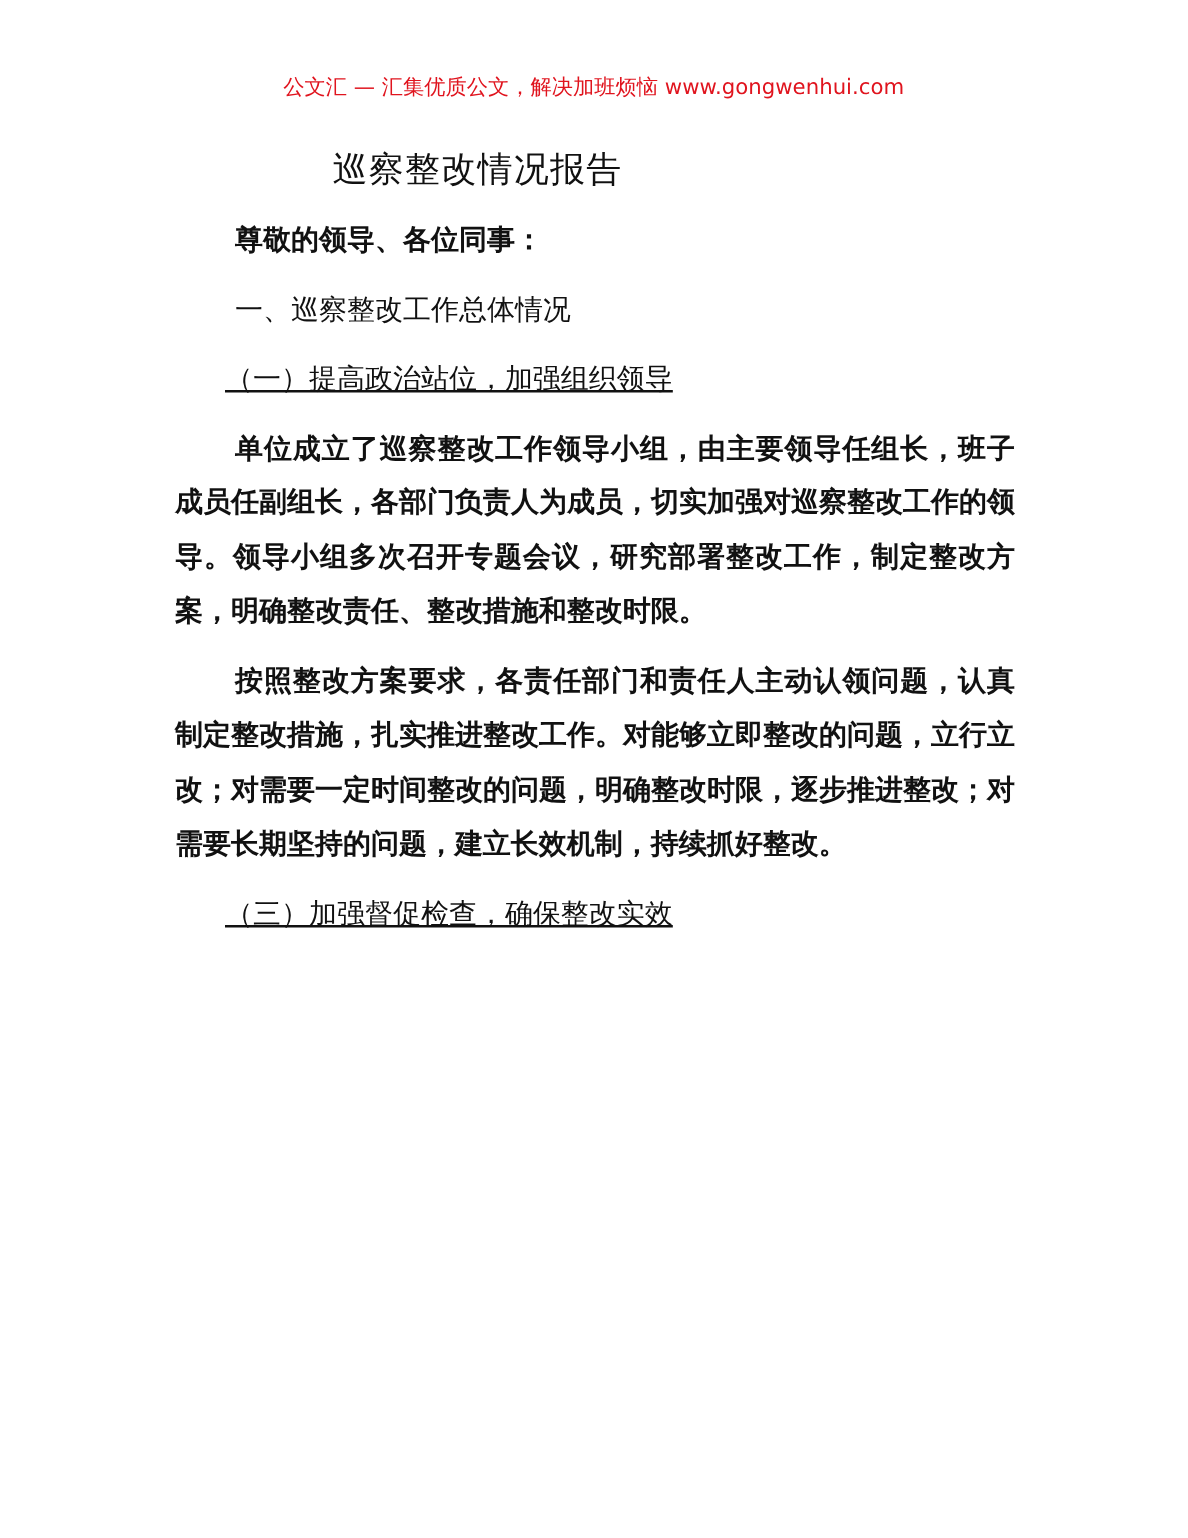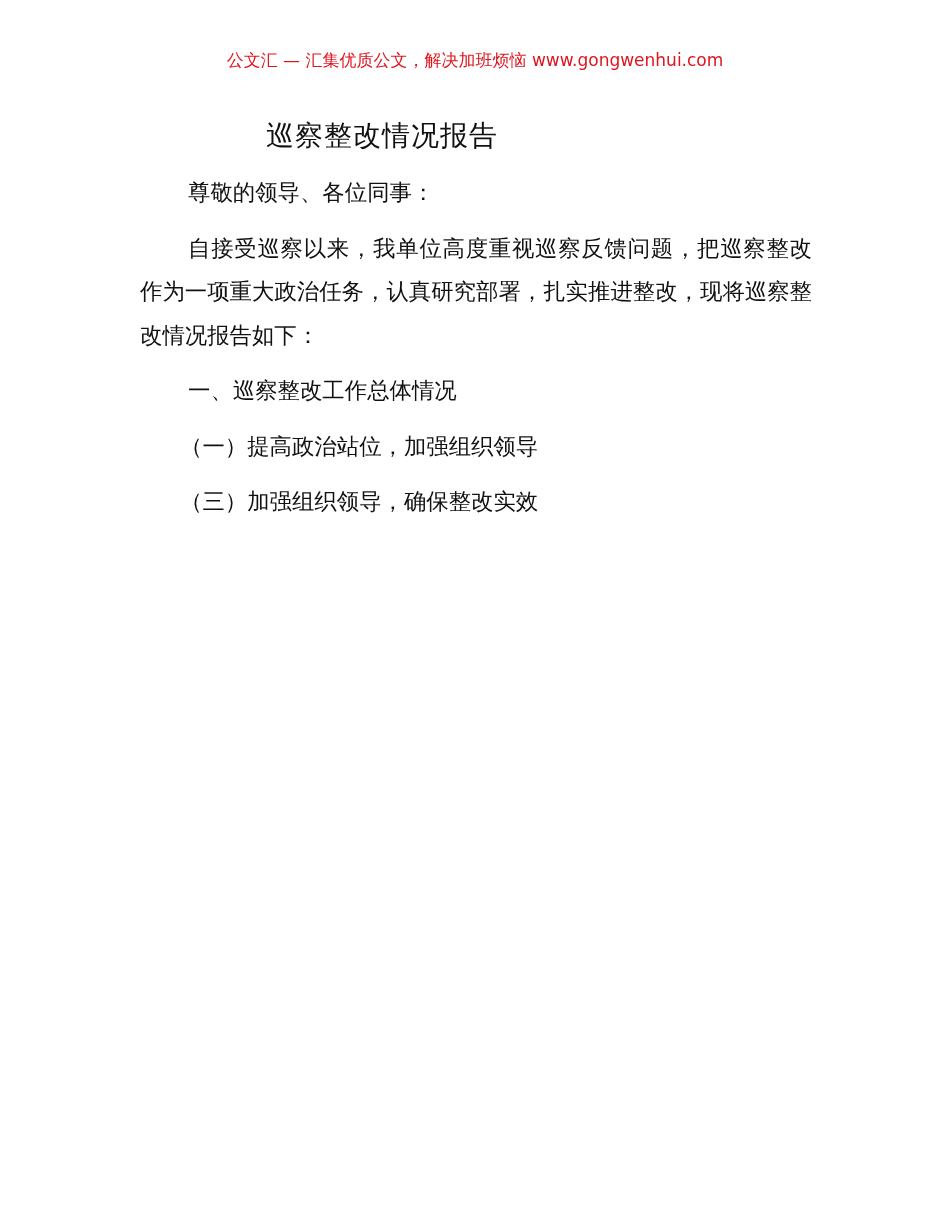--- a/index.html
+++ b/index.html
@@ -10,21 +10,21 @@
     body {
       width: 950px;
       height: 1230px;
       position: relative;
       overflow: hidden;
       font-family: "DejaVu Sans", "Liberation Sans", sans-serif;
       color: #111111;
     }
     .banner {
       position: absolute;
-      top: 48px;
+      top: 58px;
       left: 0;
       width: 950px;
       text-align: center;
       color: #e0141e;
       font-size: 17px;
       line-height: 24px;
       white-space: nowrap;
     }
     .title {
       position: absolute;
@@ -45,36 +45,39 @@
       font-size: 22.4px;
       line-height: 43.5px;
       color: #111111;
     }
     .para {
       margin: 0 0 12px 0;
       text-indent: 48px;
       text-align: justify;
       text-align-last: left;
       word-break: break-all;
+      font-weight: bold;
     }
     .heading {
       margin: 10px 0 12px 0;
       text-indent: 48px;
     }
     .subheading {
       margin: 0 0 12px 0;
       text-indent: 40px;
+      text-decoration: underline;
     }
   </style>
 </head>
 <body>
 
 <div class="banner">公文汇 — 汇集优质公文，解决加班烦恼 www.gongwenhui.com</div>
 
 <div class="title">巡察整改情况报告</div>
 
 <div class="body-text">
   <p class="para">尊敬的领导、各位同事：</p>
-  <p class="para">自接受巡察以来，我单位高度重视巡察反馈问题，把巡察整改作为一项重大政治任务，认真研究部署，扎实推进整改，现将巡察整改情况报告如下：</p>
   <p class="heading">一、巡察整改工作总体情况</p>
   <p class="subheading">（一）提高政治站位，加强组织领导</p>
-  <p class="subheading">（三）加强组织领导，确保整改实效</p>
+  <p class="para">单位成立了巡察整改工作领导小组，由主要领导任组长，班子成员任副组长，各部门负责人为成员，切实加强对巡察整改工作的领导。领导小组多次召开专题会议，研究部署整改工作，制定整改方案，明确整改责任、整改措施和整改时限。</p>
+  <p class="para">按照整改方案要求，各责任部门和责任人主动认领问题，认真制定整改措施，扎实推进整改工作。对能够立即整改的问题，立行立改；对需要一定时间整改的问题，明确整改时限，逐步推进整改；对需要长期坚持的问题，建立长效机制，持续抓好整改。</p>
+  <p class="subheading">（三）加强督促检查，确保整改实效</p>
 </div>
 
 </body></html>

